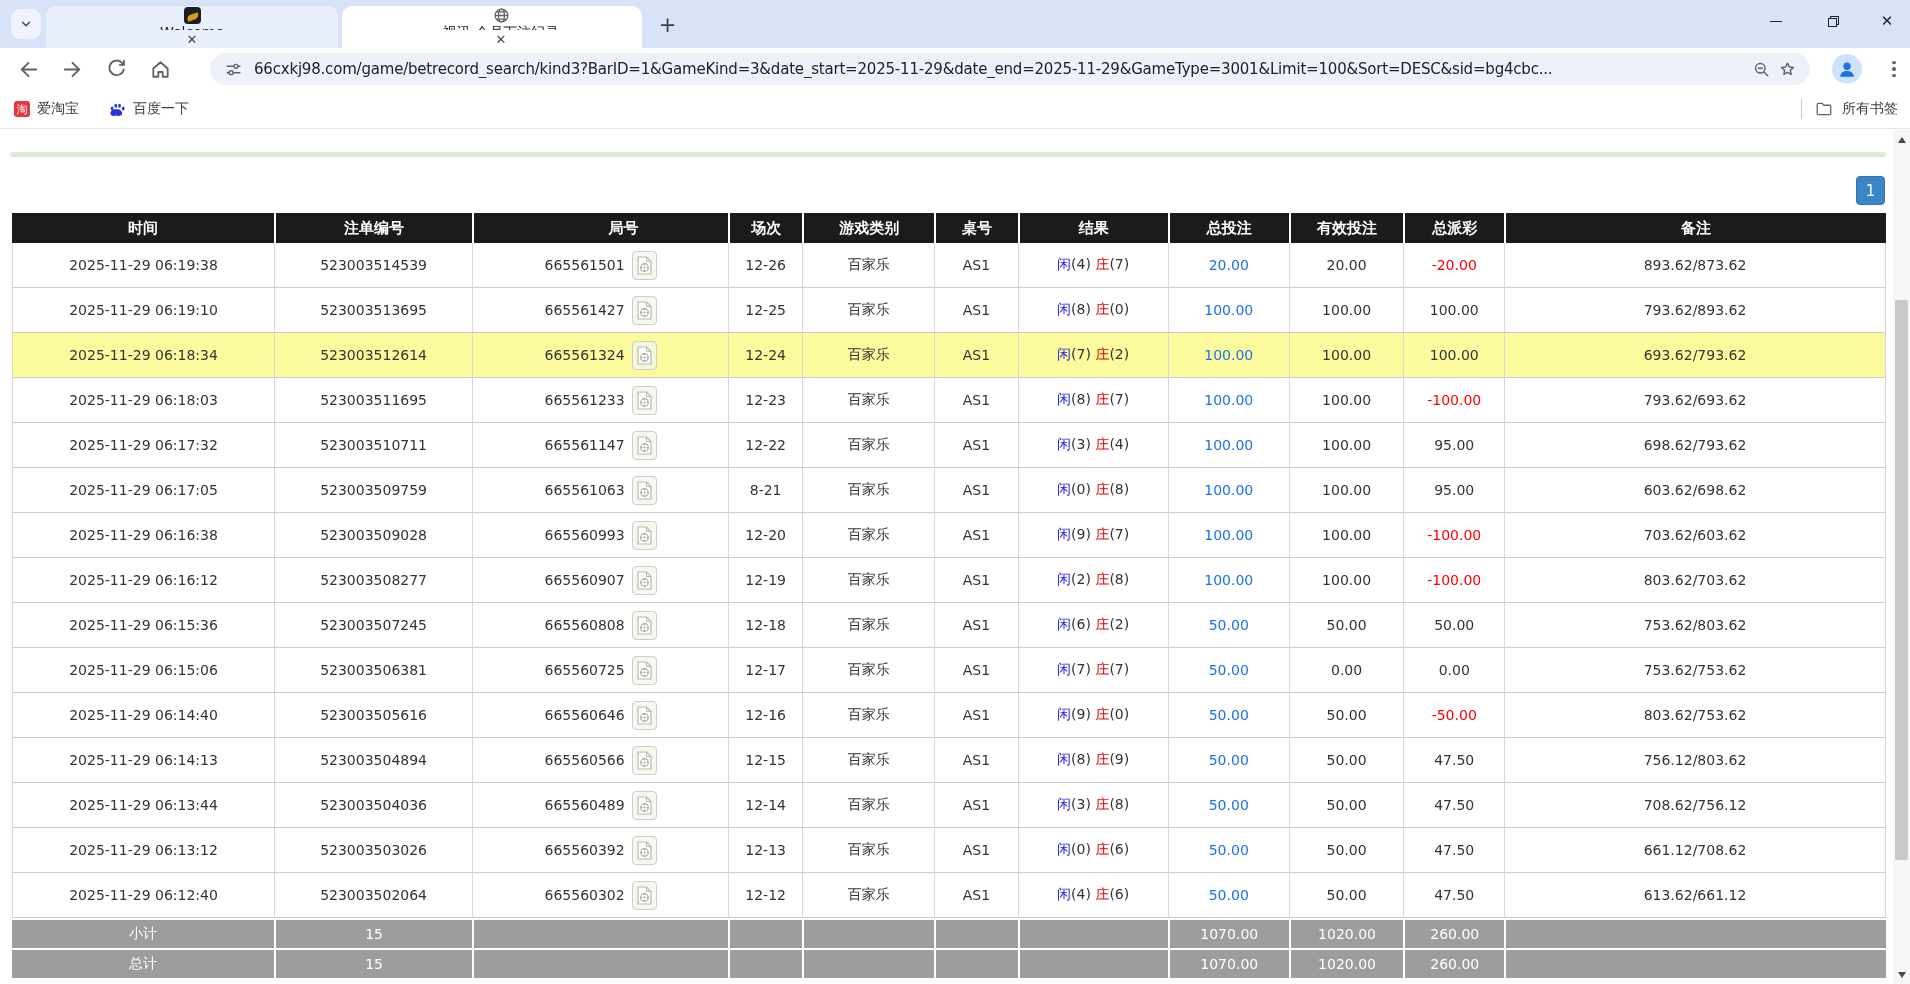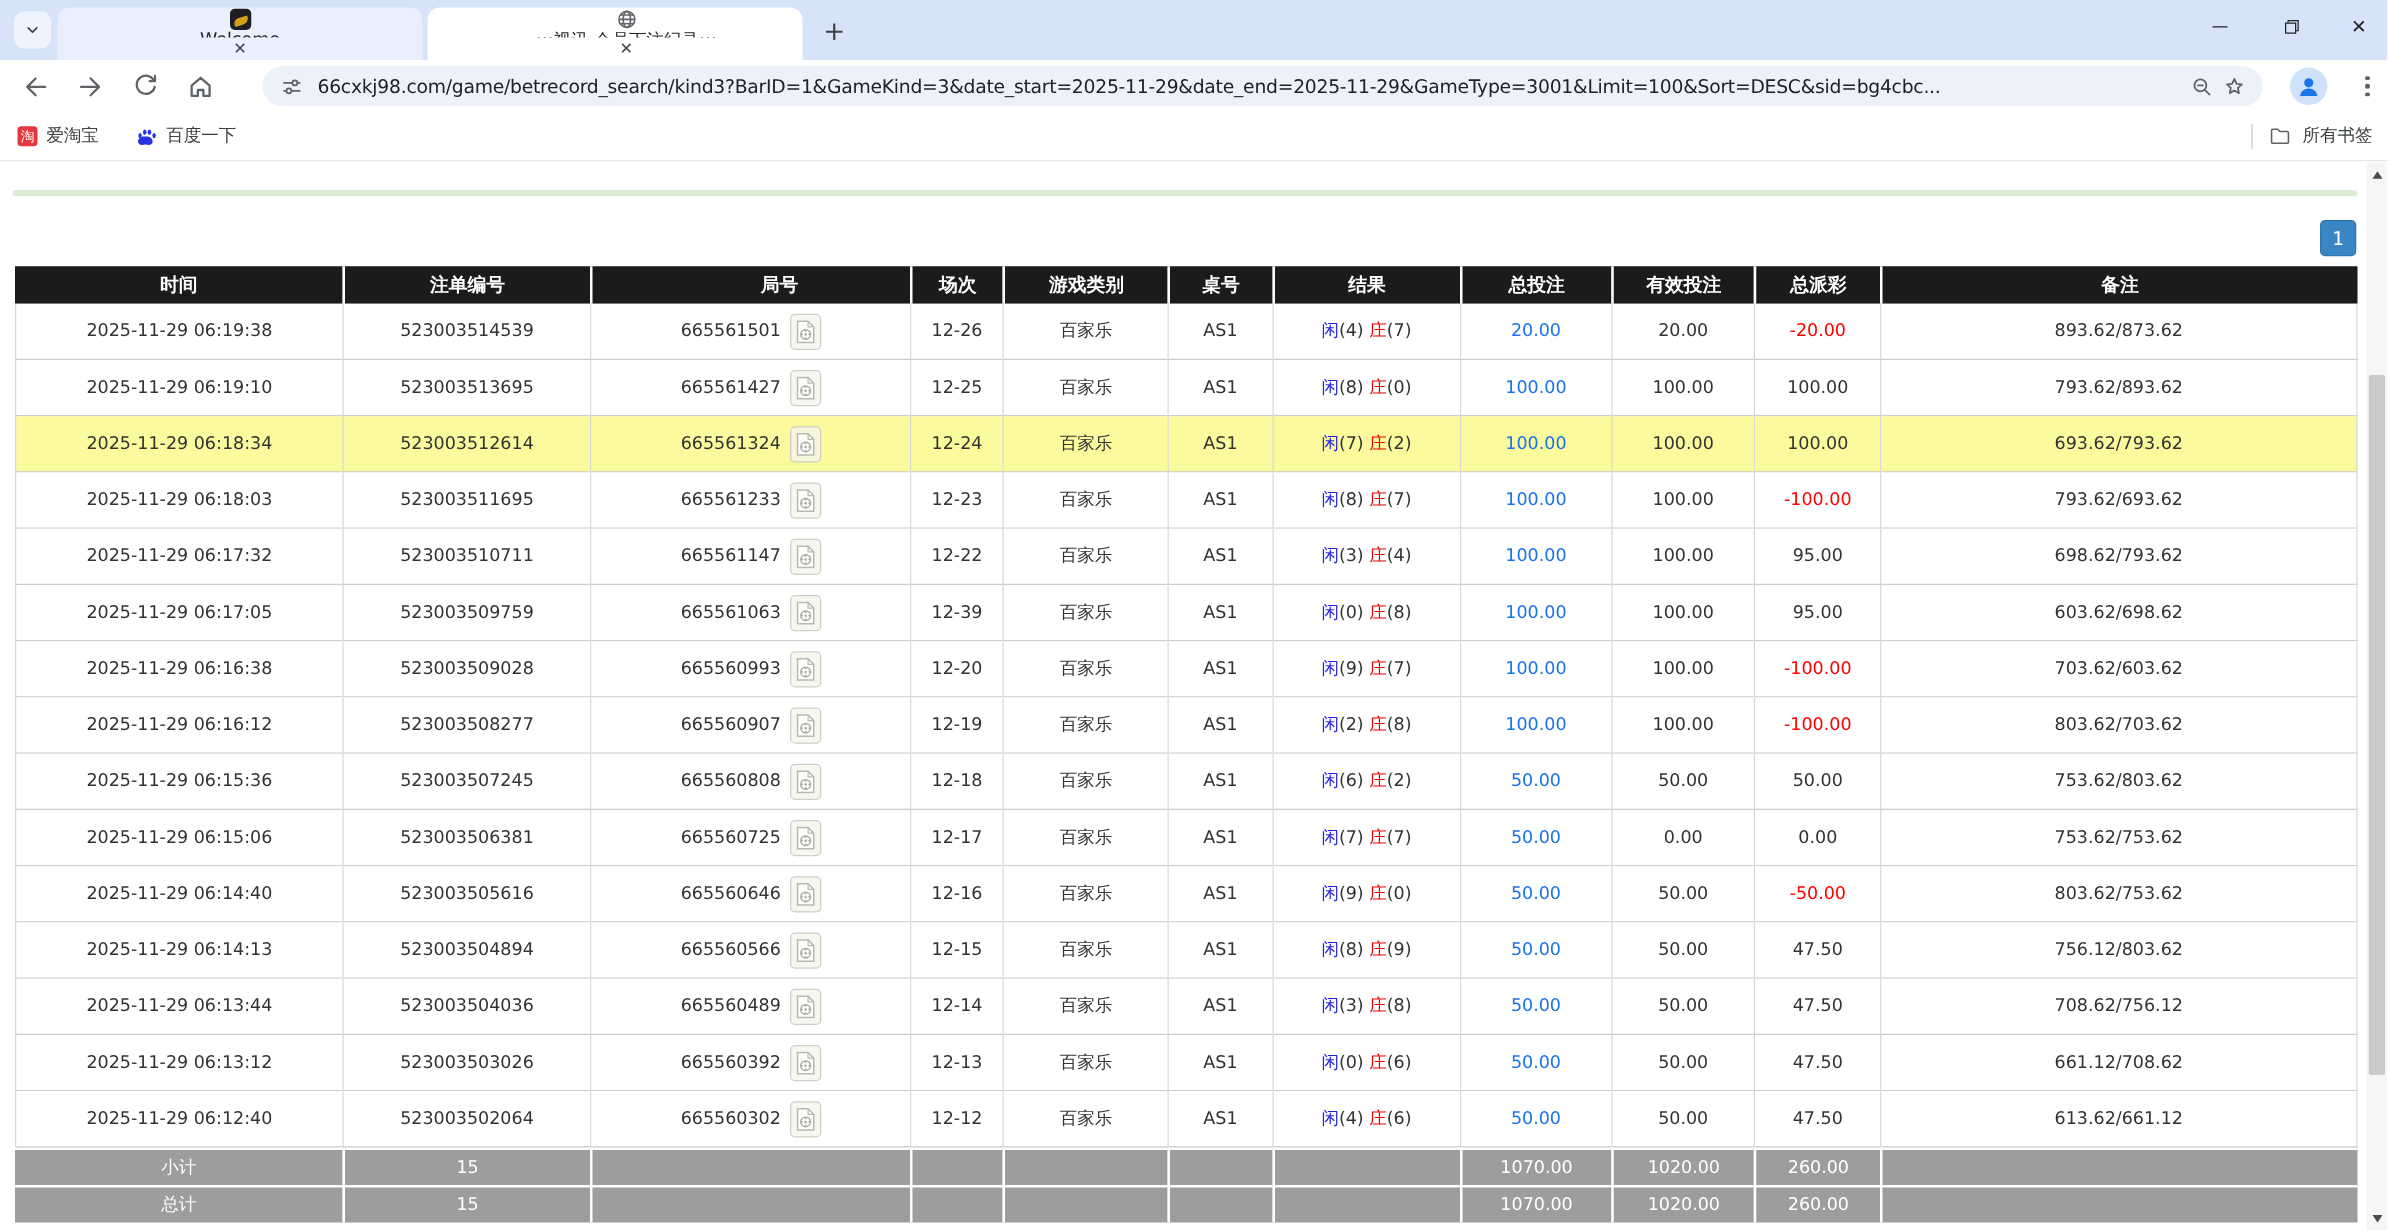--- a/index.html
+++ b/index.html
@@ -378,21 +378,21 @@
                   <svg width="15" height="19" viewBox="0 0 15 19">
                     <path d="M1 1h8.5L14 5.5V18H1z" fill="#fdfdfb" stroke="#b9b9af" stroke-width="1.2"></path>
                     <path d="M9.5 1v4.5H14" fill="none" stroke="#b9b9af"></path>
                     <circle cx="7.5" cy="11.5" r="3.8" fill="none" stroke="#a9a99f" stroke-width="1.2"></circle>
                     <circle cx="7.5" cy="11.5" r="1" fill="#a9a99f"></circle>
                     <path d="M7.5 7.7v1.6M7.5 13.7v1.6M3.7 11.5h1.6M9.7 11.5h1.6" stroke="#a9a99f"></path>
                   </svg>
                 </span>
               </div>
             </td>
-            <td>12-39</td>
+            <td>8-21</td>
             <td>百家乐</td>
             <td>AS1</td>
             <td><span class="c-player">闲</span>(0) <span class="c-banker">庄</span>(8)</td>
             <td class="blue">100.00</td>
             <td>100.00</td>
             <td>95.00</td>
             <td>603.62/698.62</td>
           </tr>
           <tr>
             <td>2025-11-29 06:16:38</td>

